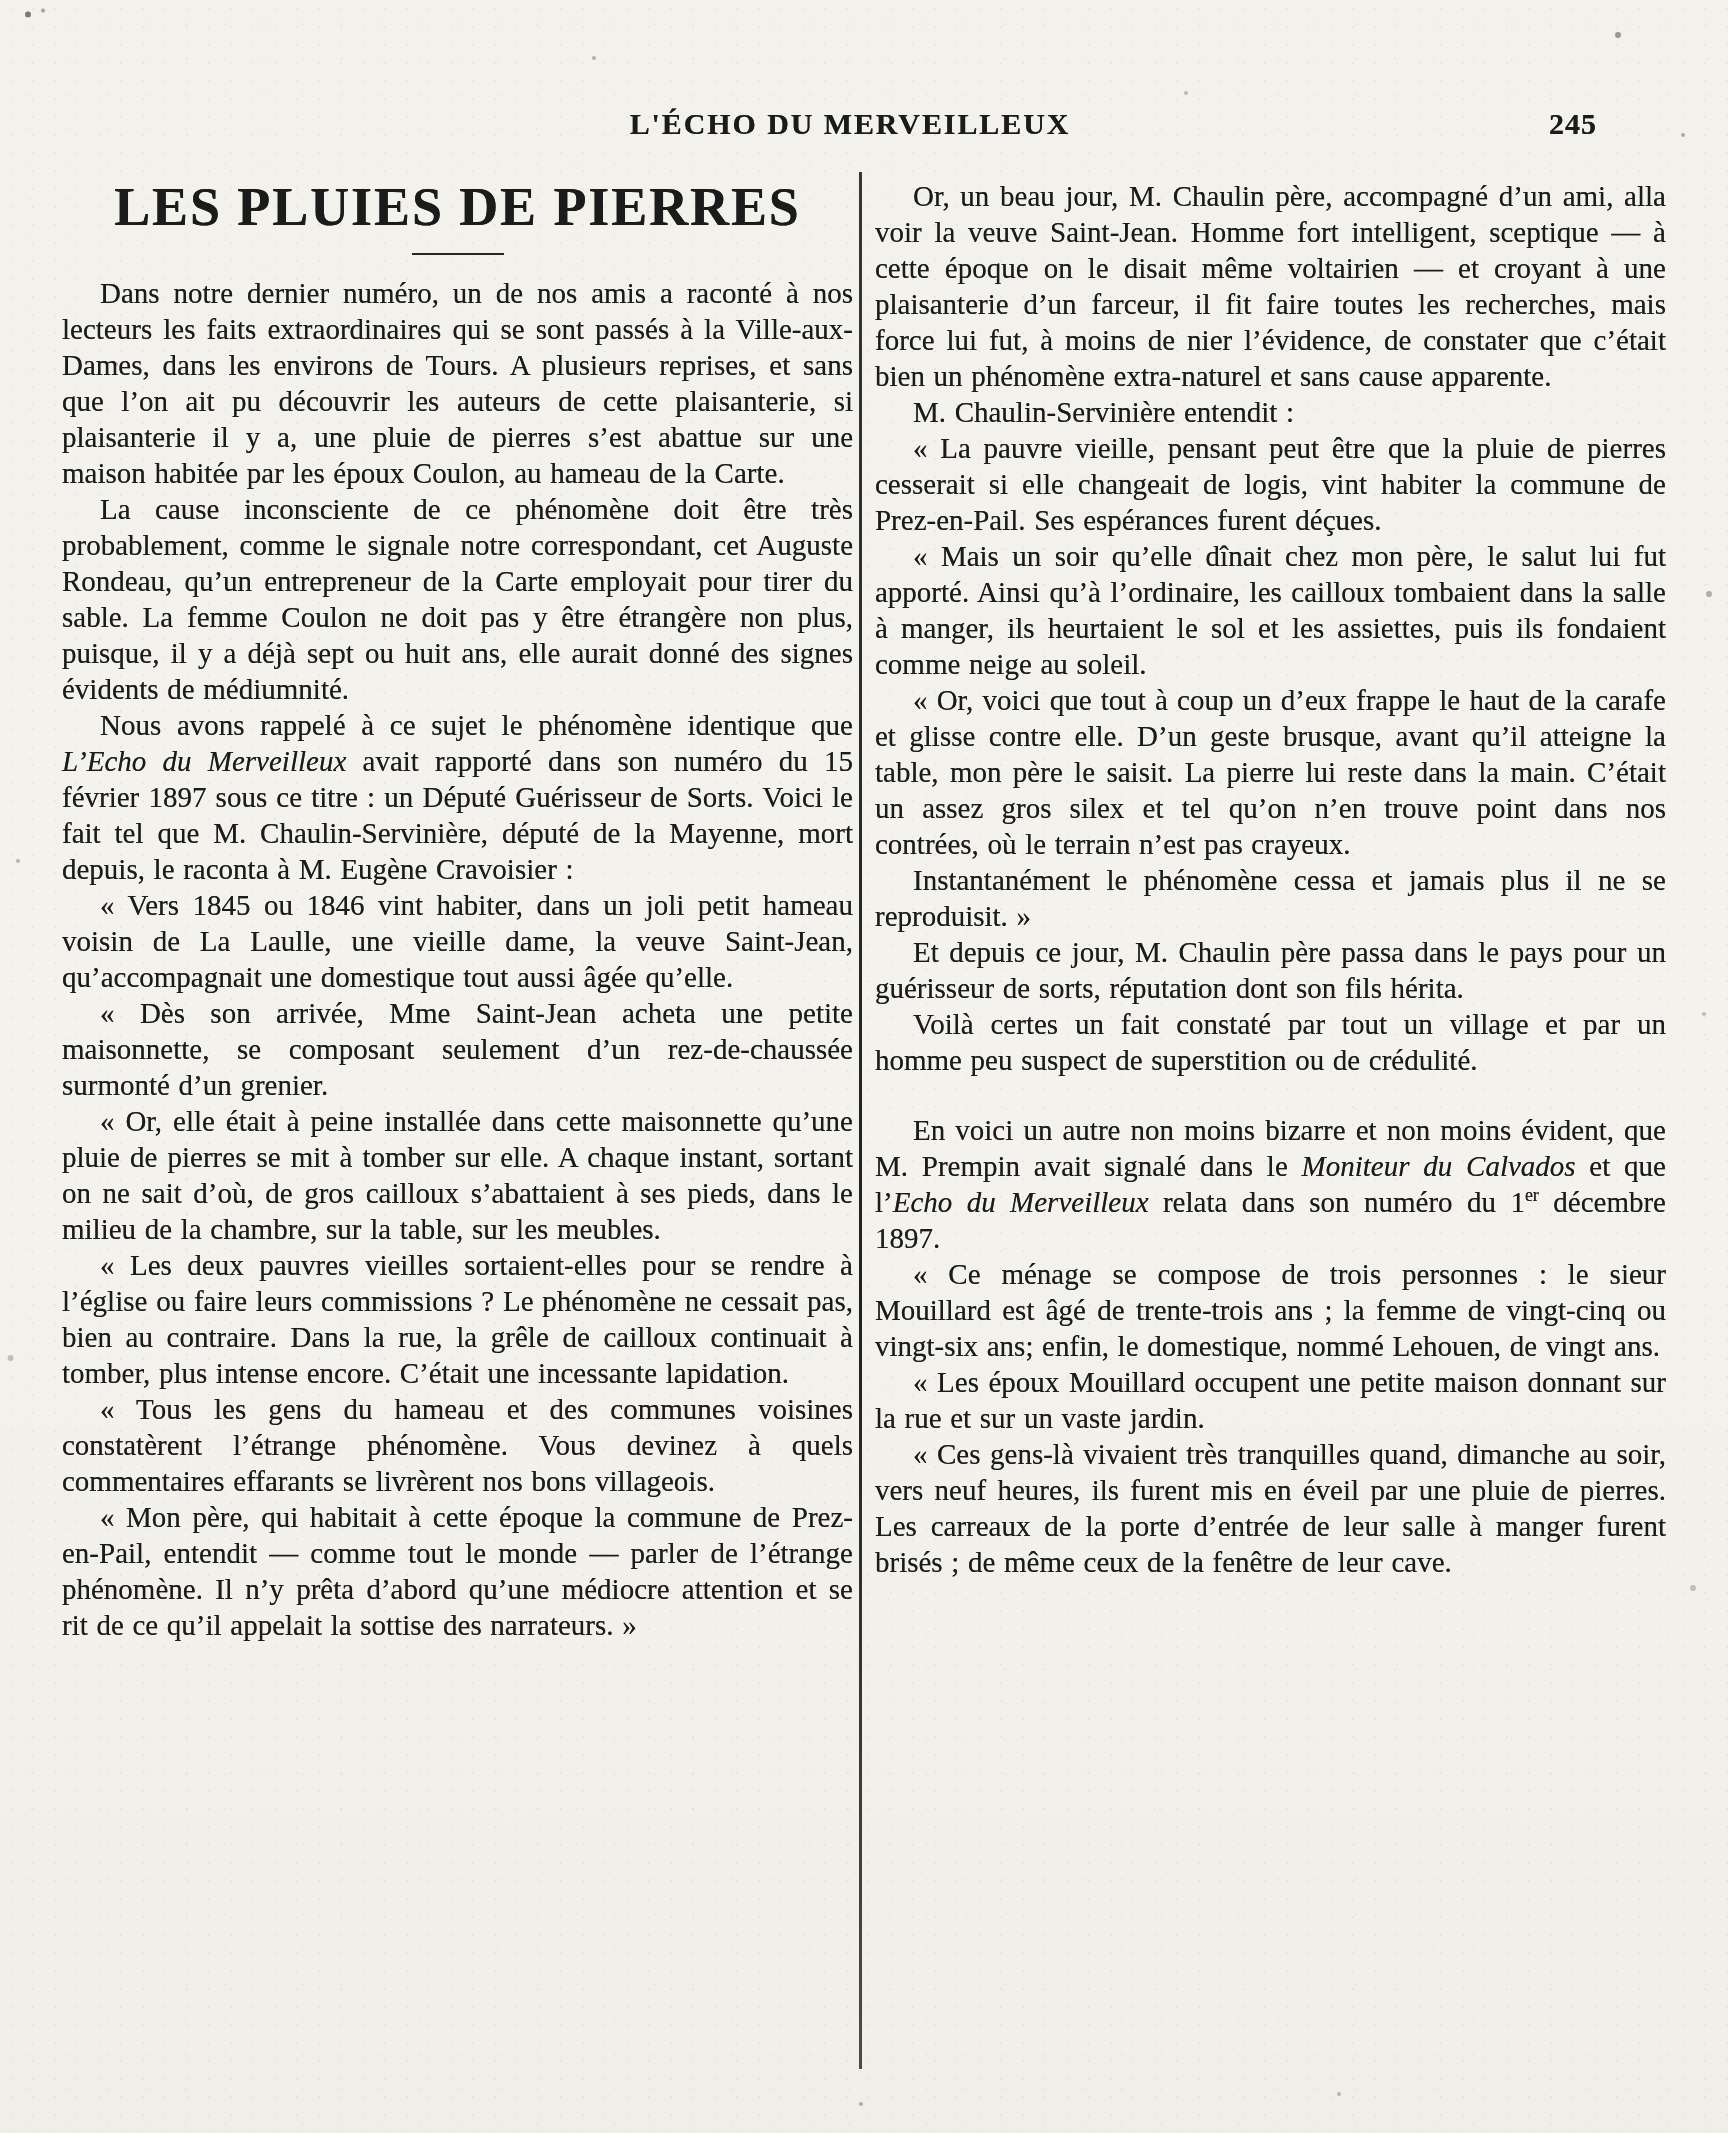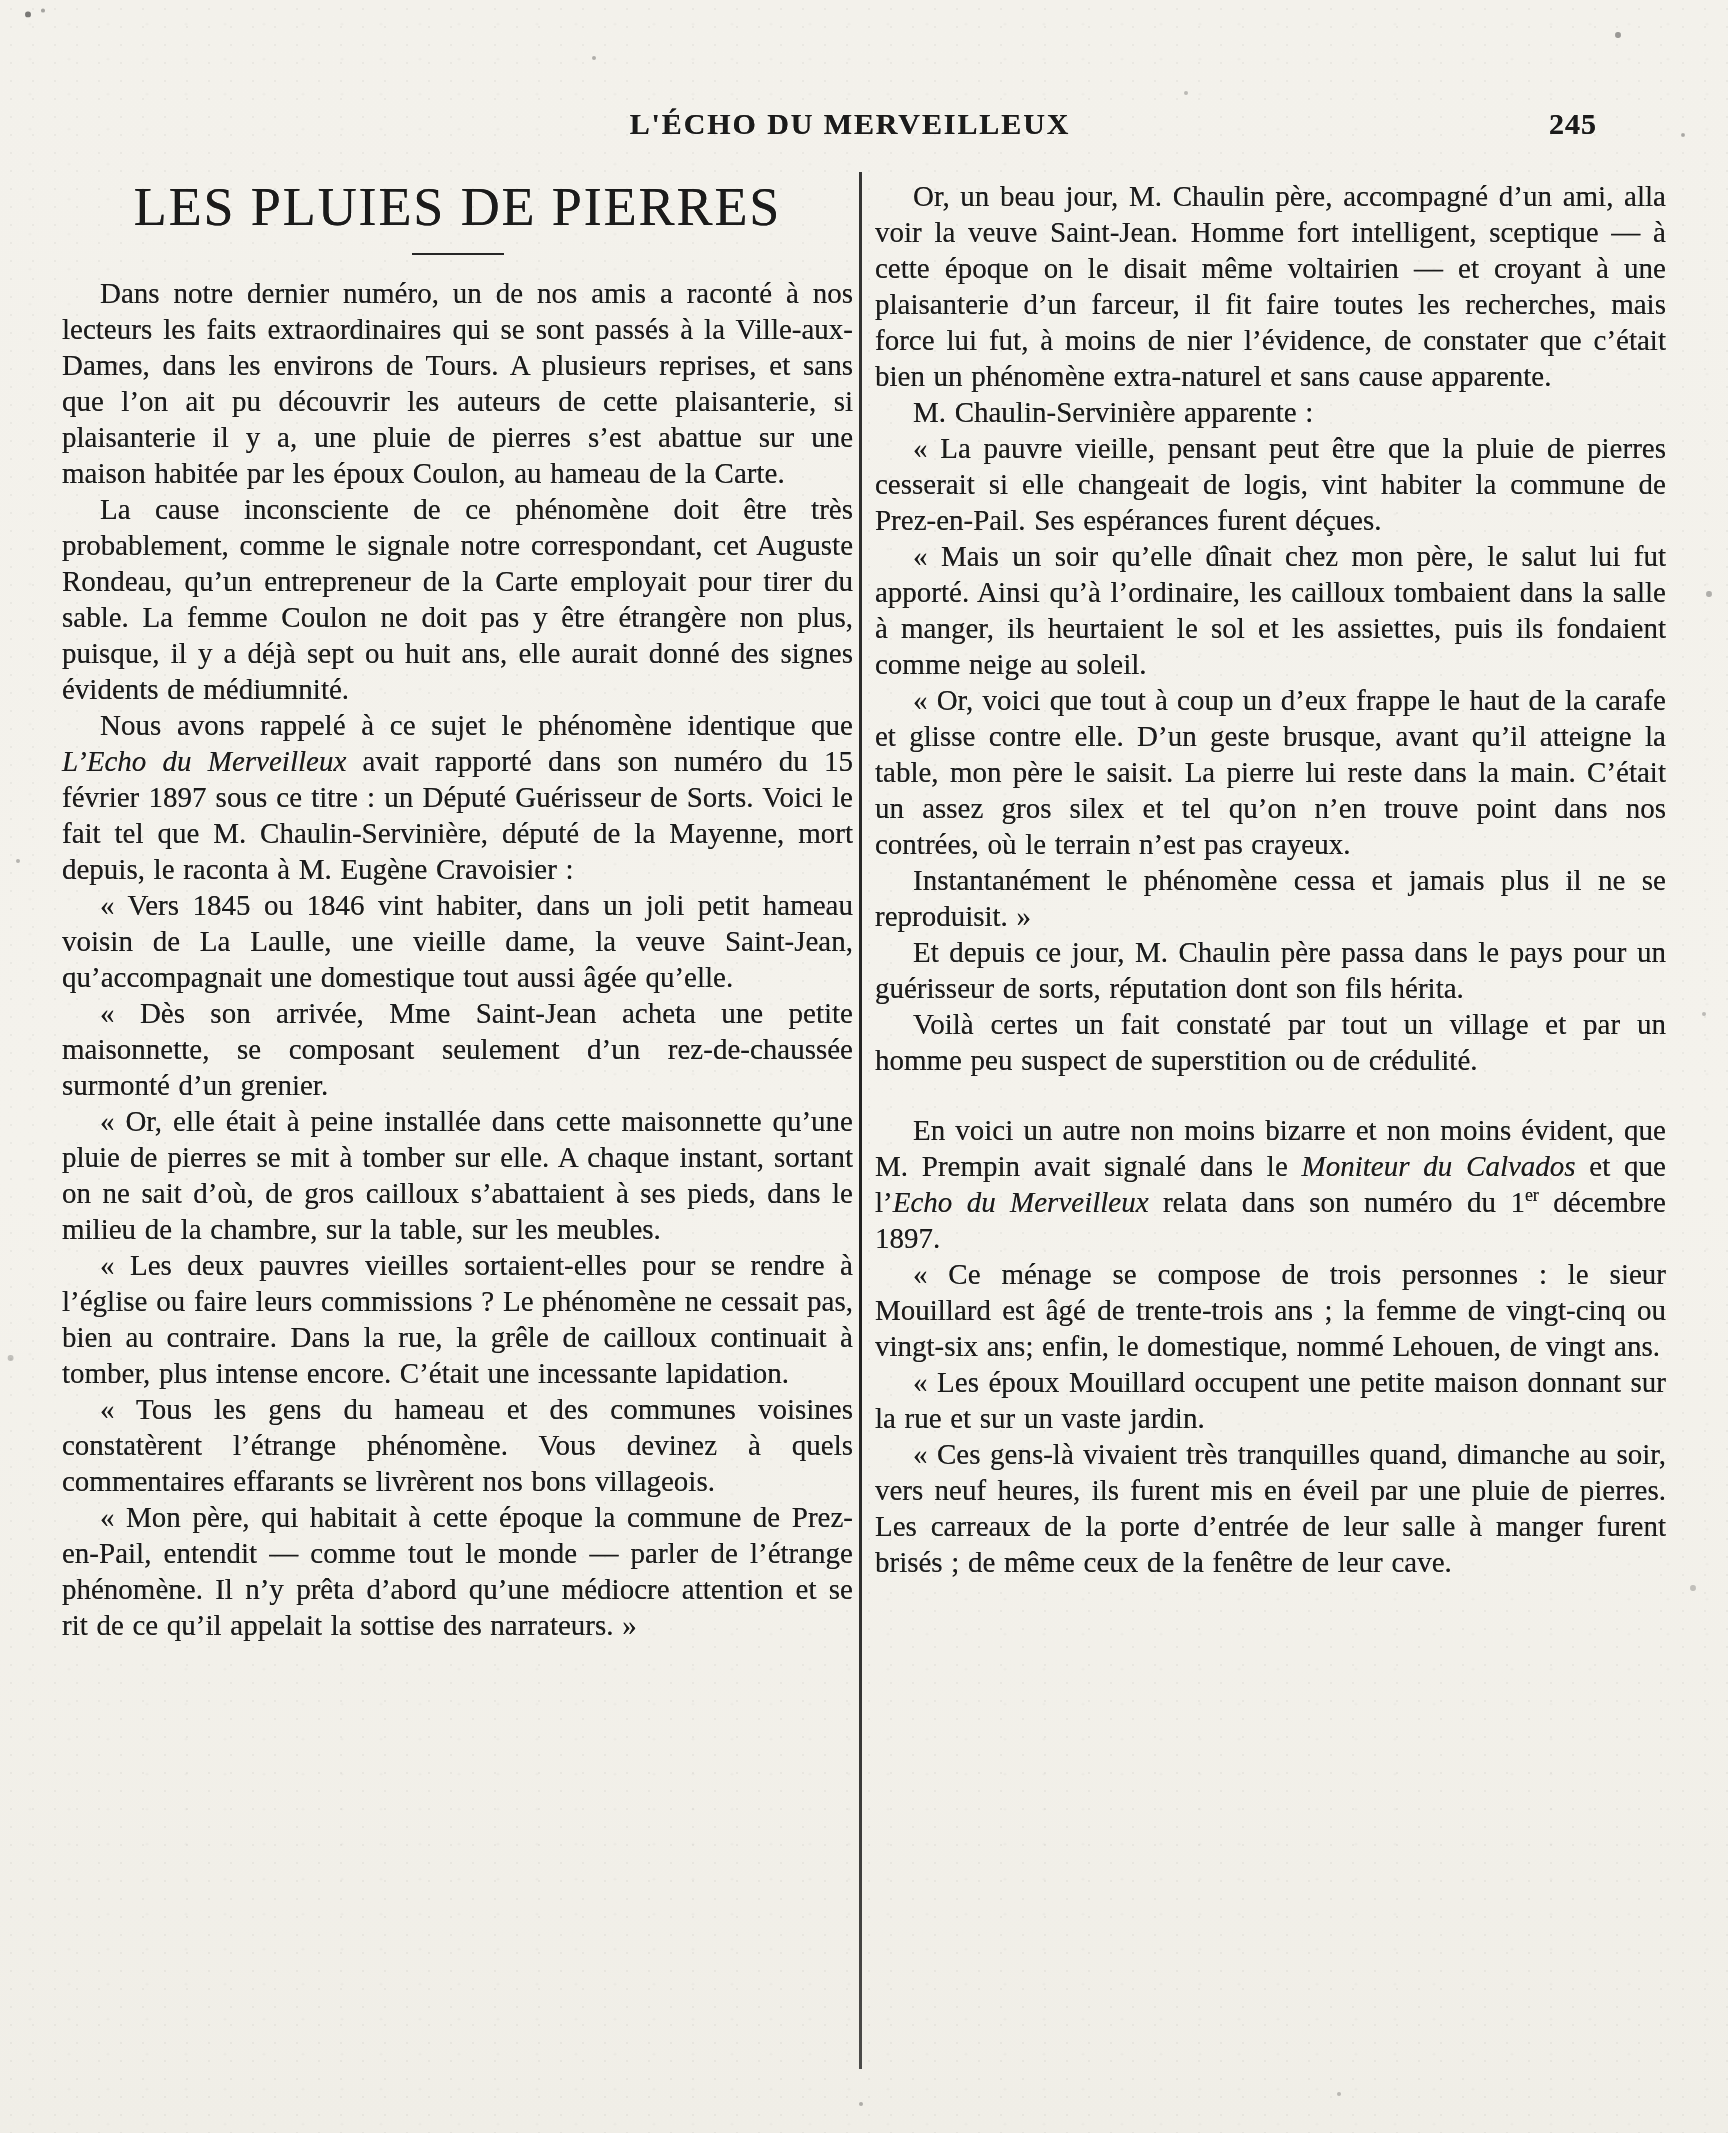--- a/index.html
+++ b/index.html
@@ -59,21 +59,21 @@
   }
   .col { width: 791px; }
   .col-left  { margin-right: 5.7px; }
   .col-right { margin-left: 13.4px; padding-top: 5.7px; }
   .column-divider {
     width: 2.9px; height: 1897px; flex: 0 0 auto;
     background: linear-gradient(180deg, rgba(20,20,20,.85) 0%, rgba(20,20,20,.95) 60%, rgba(20,20,20,.75) 100%);
   }
   .article-title {
     margin: 5.7px 0 0 0;
-    font-size: 54px; font-weight: normal; letter-spacing: 1.9px;
+    font-size: 54px; font-weight: bold; letter-spacing: 1.9px;
     text-align: center; line-height: 59px;
     text-shadow: 0 0 0.6px rgba(0,0,0,.8);
   }
   .title-rule {
     width: 92px; height: 0;
     border-top: 2.9px solid #262626;
     margin: 16.3px auto 20px auto;
   }
   .para {
     margin: 0;
@@ -110,21 +110,21 @@
           <p class="para">« Or, elle était à peine installée dans cette maisonnette qu’une pluie de pierres se mit à tomber sur elle. A chaque instant, sortant on ne sait d’où, de gros cailloux s’abattaient à ses pieds, dans le milieu de la chambre, sur la table, sur les meubles.</p>
           <p class="para">« Les deux pauvres vieilles sortaient-elles pour se rendre à l’église ou faire leurs commissions ? Le phénomène ne cessait pas, bien au contraire. Dans la rue, la grêle de cailloux continuait à tomber, plus intense encore. C’était une incessante lapidation.</p>
           <p class="para">« Tous les gens du hameau et des communes voisines constatèrent l’étrange phénomène. Vous devinez à quels commentaires effarants se livrèrent nos bons villageois.</p>
           <p class="para">« Mon père, qui habitait à cette époque la commune de Prez-en-Pail, entendit — comme tout le monde — parler de l’étrange phénomène. Il n’y prêta d’abord qu’une médiocre attention et se rit de ce qu’il appelait la sottise des narrateurs. »</p>
         </div>
     </div>
     <div class="column-divider"></div>
     <div class="col col-right">
       <div class="paragraphs" id="col-right-paras">
           <p class="para">Or, un beau jour, M. Chaulin père, accompagné d’un ami, alla voir la veuve Saint-Jean. Homme fort intelligent, sceptique — à cette époque on le disait même voltairien — et croyant à une plaisanterie d’un farceur, il fit faire toutes les recherches, mais force lui fut, à moins de nier l’évidence, de constater que c’était bien un phénomène extra-naturel et sans cause apparente.</p>
-          <p class="para">M. Chaulin-Servinière apparente :</p>
+          <p class="para">M. Chaulin-Servinière entendit :</p>
           <p class="para">« La pauvre vieille, pensant peut être que la pluie de pierres cesserait si elle changeait de logis, vint habiter la commune de Prez-en-Pail. Ses espérances furent déçues.</p>
           <p class="para">« Mais un soir qu’elle dînait chez mon père, le salut lui fut apporté. Ainsi qu’à l’ordinaire, les cailloux tombaient dans la salle à manger, ils heurtaient le sol et les assiettes, puis ils fondaient comme neige au soleil.</p>
           <p class="para">« Or, voici que tout à coup un d’eux frappe le haut de la carafe et glisse contre elle. D’un geste brusque, avant qu’il atteigne la table, mon père le saisit. La pierre lui reste dans la main. C’était un assez gros silex et tel qu’on n’en trouve point dans nos contrées, où le terrain n’est pas crayeux.</p>
           <p class="para">Instantanément le phénomène cessa et jamais plus il ne se reproduisit. »</p>
           <p class="para">Et depuis ce jour, M. Chaulin père passa dans le pays pour un guérisseur de sorts, réputation dont son fils hérita.</p>
           <p class="para">Voilà certes un fait constaté par tout un village et par un homme peu suspect de superstition ou de crédulité.</p>
           <p class="para gap-before">En voici un autre non moins bizarre et non moins évident, que M. Prempin avait signalé dans le <i>Moniteur du Calvados</i> et que l’<i>Echo du Merveilleux</i> relata dans son numéro du 1<sup>er</sup> décembre 1897.</p>
           <p class="para">« Ce ménage se compose de trois personnes : le sieur Mouillard est âgé de trente-trois ans ; la femme de vingt-cinq ou vingt-six ans; enfin, le domestique, nommé Lehouen, de vingt ans.</p>
           <p class="para">« Les époux Mouillard occupent une petite maison donnant sur la rue et sur un vaste jardin.</p>
           <p class="para">« Ces gens-là vivaient très tranquilles quand, dimanche au soir, vers neuf heures, ils furent mis en éveil par une pluie de pierres. Les carreaux de la porte d’entrée de leur salle à manger furent brisés ; de même ceux de la fenêtre de leur cave.</p>

